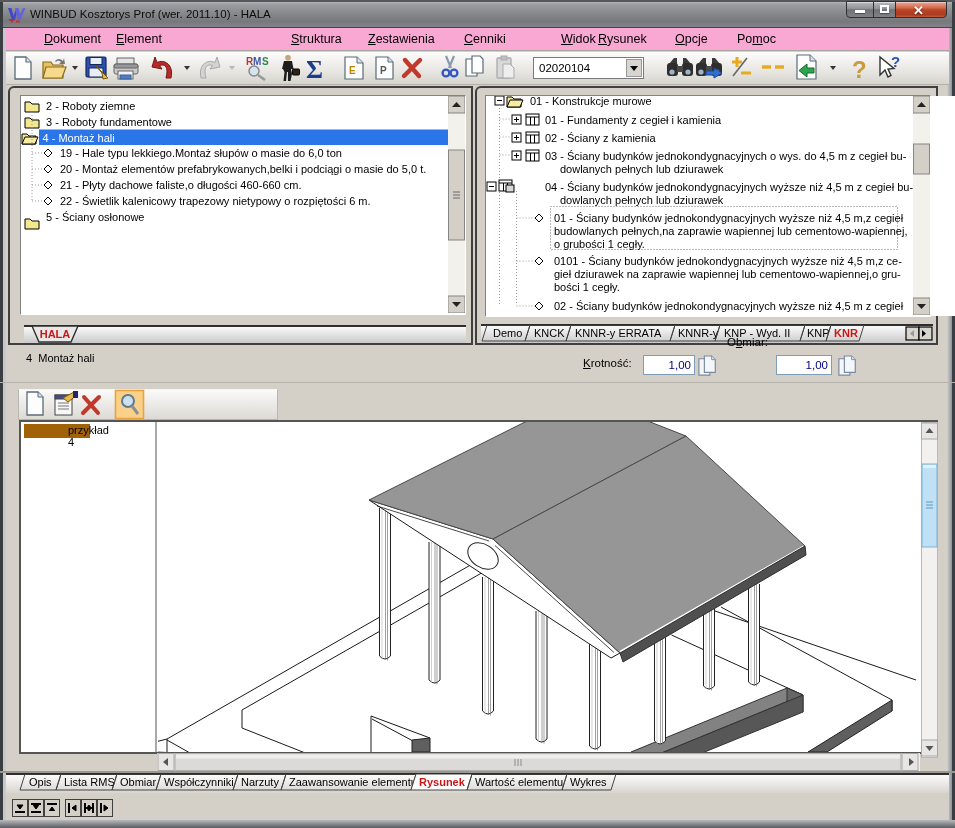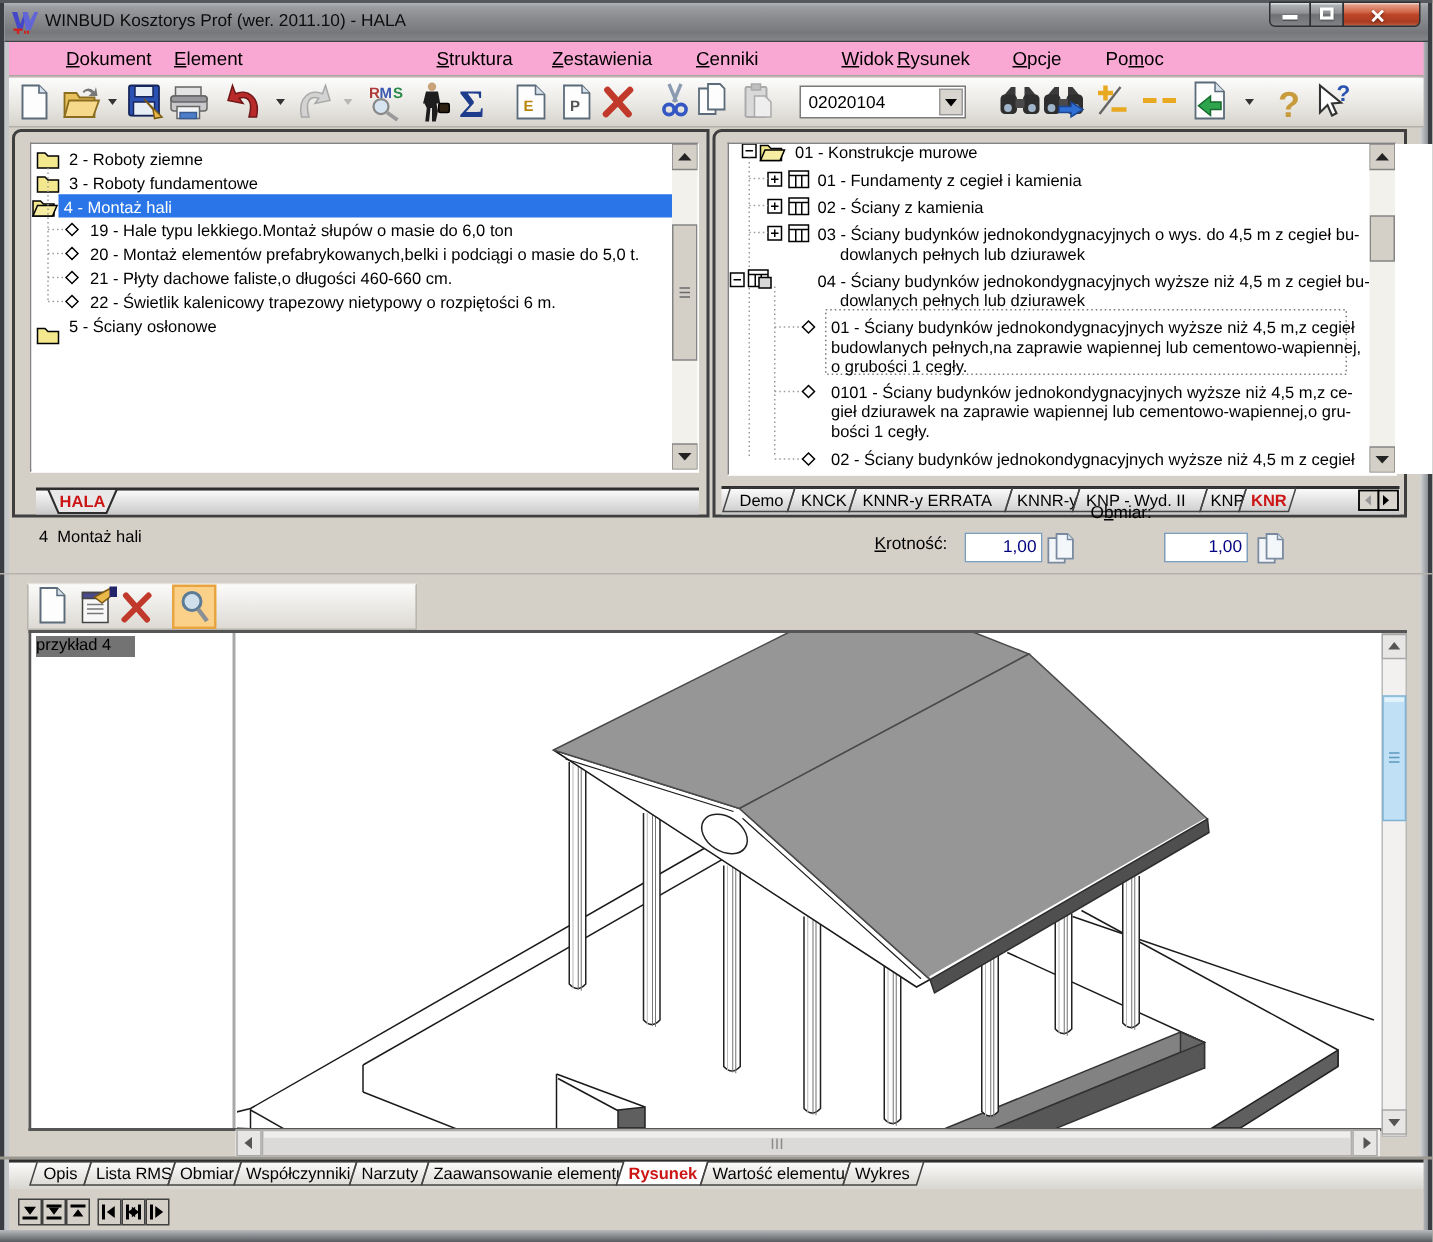--- a/index.html
+++ b/index.html
@@ -416,21 +416,21 @@
 
   <rect x="97.5" y="1.5" width="28" height="28" fill="#fbd189" stroke="#e8a33d" stroke-width="1.6"></rect>
   <circle cx="110" cy="12" r="6" fill="#cfe0ec" stroke="#5b7b96" stroke-width="2"></circle>
   <line x1="114" y1="17" x2="120" y2="25" stroke="#8a9096" stroke-width="3"></line>
 </svg>
 
 <div class="abs" style="left:19px;top:420px;width:919px;height:334px;border:2px solid #555;border-right:none;background:#fff;"></div>
 
 <div class="abs" style="left:21px;top:422px;width:134px;height:330px;background:#fff;"></div>
 <div class="abs" style="left:155px;top:422px;width:2px;height:330px;background:#a9a9a9;"></div>
-<div class="abs" style="left:24px;top:424px;width:66px;height:14px;font-size:11px;background:#737373;">przykład 4</div>
+<div class="abs" style="left:24px;top:424px;width:66px;height:14px;font-size:11px;background:#a16207;padding-left:44px;">przykład 4</div>
 
 <svg class="abs" style="left:158px;top:422px;" width="762" height="330" viewBox="158 422 762 330" id="canvas-svg">
 
   <g stroke="#1a1a1a" stroke-width="1" fill="none">
     <path d="M155,742 L167,739"></path>
     <path d="M155,752 L167,752.5"></path>
     <path d="M167,739 L167,752.5"></path>
     <path d="M167,739 L474,563"></path>
     <path d="M167,740 L190,753"></path>
     <path d="M242,710 L484,571.6"></path>

